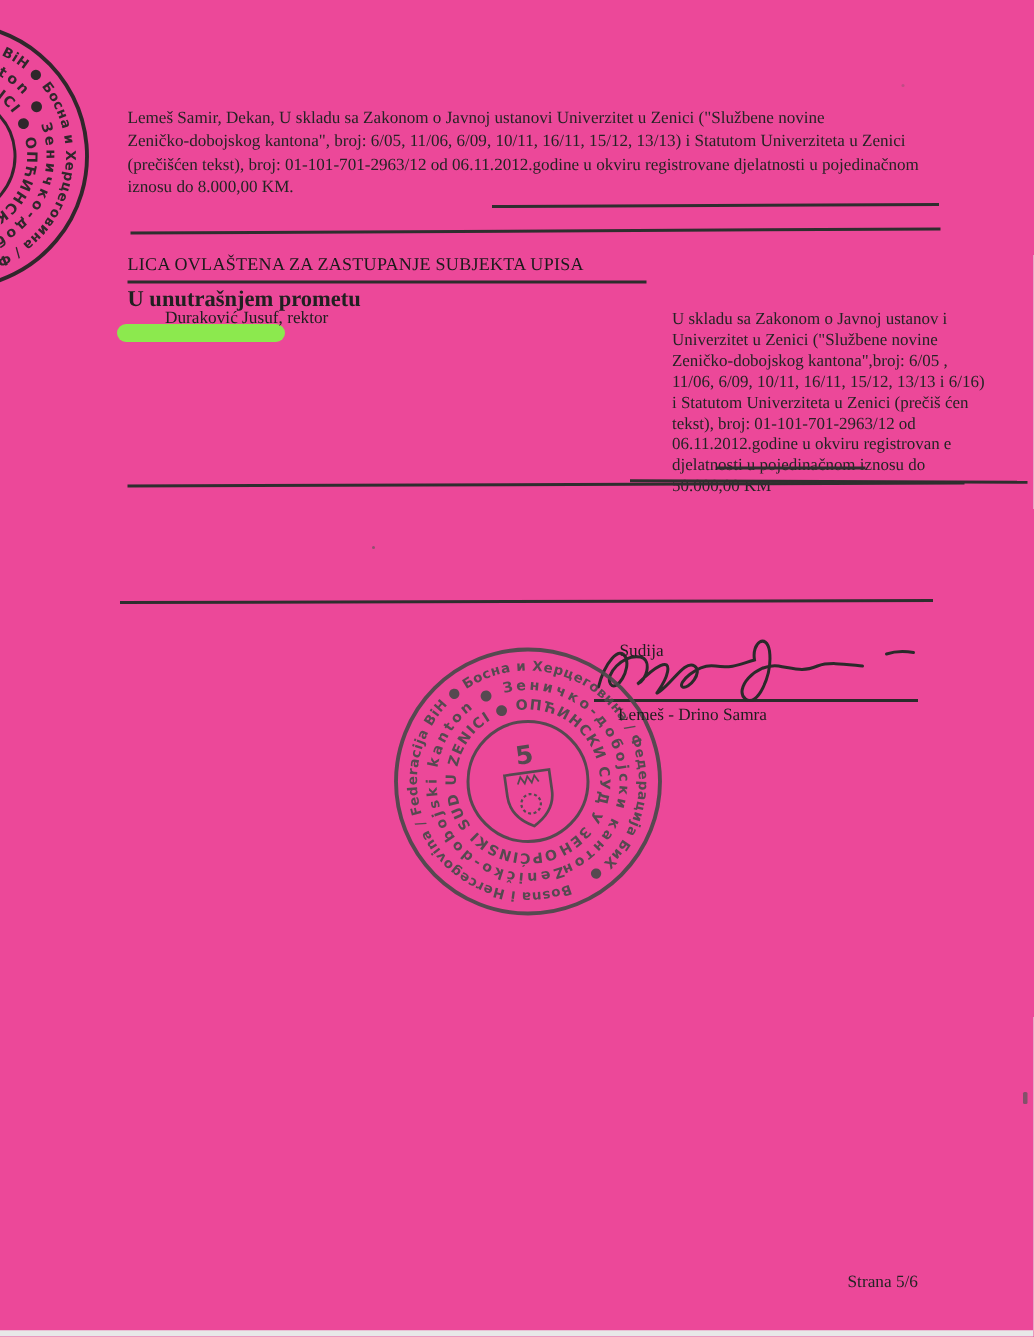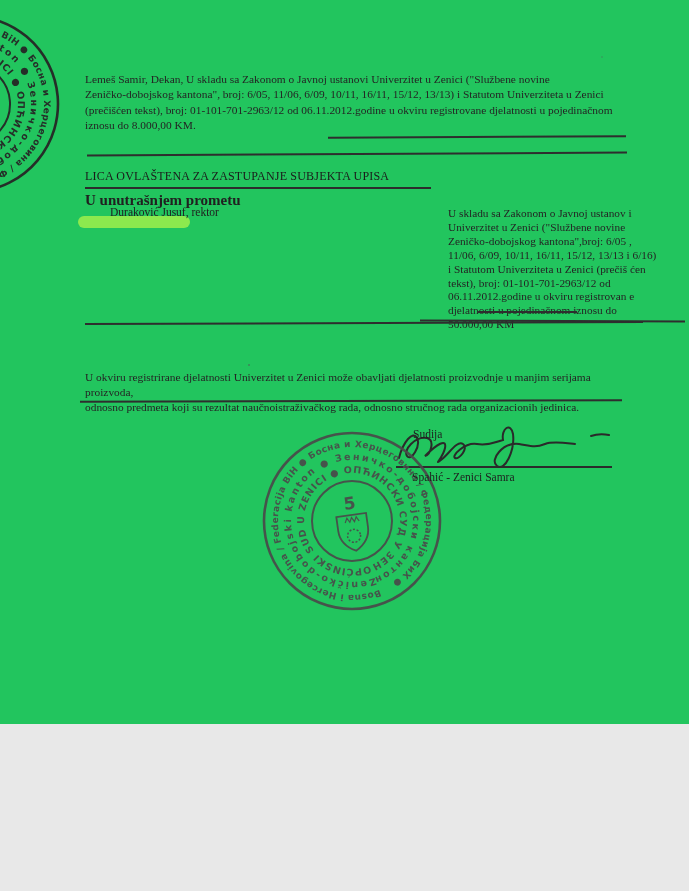--- a/index.html
+++ b/index.html
@@ -1,19 +1,19 @@
 <!DOCTYPE html>
 <html><head>
 <meta charset="utf-8">
 <style>
   html,body{margin:0;padding:0;background:#e8e8e8;}
   .page{
     position:relative;
-    width:689px;height:724px;
-    background:#22c55e;
+    width:689px;height:887px;
+    background:#ec4899;
     overflow:hidden;
     font-family:"Liberation Serif", serif;
     color:#1f1f1f;
   }
   .abs{position:absolute;}
   .prewrap{white-space:pre-line;}
   .intro{
     left:85px;top:72px;width:566px;
     font-size:11.4px;line-height:15.3px;
     color:#242424;
@@ -117,31 +117,29 @@
 i Statutom Univerziteta u Zenici (prečiš ćen
 tekst), broj: 01-101-701-2963/12 od
 06.11.2012.godine u okviru registrovan e
 djelatnosti u pojedinačnom iznosu do
 50.000,00 KM</div>
 
   <div class="abs rule rule-c"></div>
   <div class="abs rule rule-d"></div>
   <div class="abs rule rule-e"></div>
 
-  <div class="abs napomena-text prewrap">U okviru registrirane djelatnosti Univerzitet u Zenici može obavljati djelatnosti proizvodnje u manjim serijama proizvoda,
-odnosno predmeta koji su rezultat naučnoistraživačkog rada, odnosno stručnog rada organizacionih jedinica.</div>
   <div class="abs rule rule-f"></div>
 
   <div class="abs sudija">Sudija</div>
   <svg class="abs sig-svg" width="250" height="62" viewBox="0 0 250 62">
     <path d="M 6 44 C 10 28 20 16 24 24 C 28 32 18 48 14 42 C 10 36 22 22 34 24 C 42 26 38 40 32 42 C 44 30 54 24 52 34 C 50 44 40 52 48 46 C 56 40 64 26 70 30 C 76 34 66 46 62 44 C 58 42 72 28 84 30 C 96 32 102 28 110 26 C 108 14 118 8 120 20 C 122 36 112 58 104 52 C 96 46 110 28 126 30 C 138 32 142 34 152 30 C 160 27 172 29 182 30" fill="none" stroke="#2a2a2a" stroke-width="2" stroke-linecap="round"></path>
     <path d="M 198 22 C 204 20 210 20 216 21" fill="none" stroke="#2a2a2a" stroke-width="2" stroke-linecap="round"></path>
   </svg>
   <div class="abs sig-line"></div>
-  <div class="abs sig-name">Spahić - Zenici Samra</div>
+  <div class="abs sig-name">Lemeš - Drino Samra</div>
 
   <svg class="abs stamp main-stamp" width="204" height="204" viewBox="-102 -102 204 204">
     <use href="#court-stamp"></use>
   </svg>
 
   <div class="abs speck speck-1"></div>
   <div class="abs speck speck-2"></div>
   <div class="abs speck speck-3"></div>
 
   <div class="abs footer">Strana 5/6</div>

